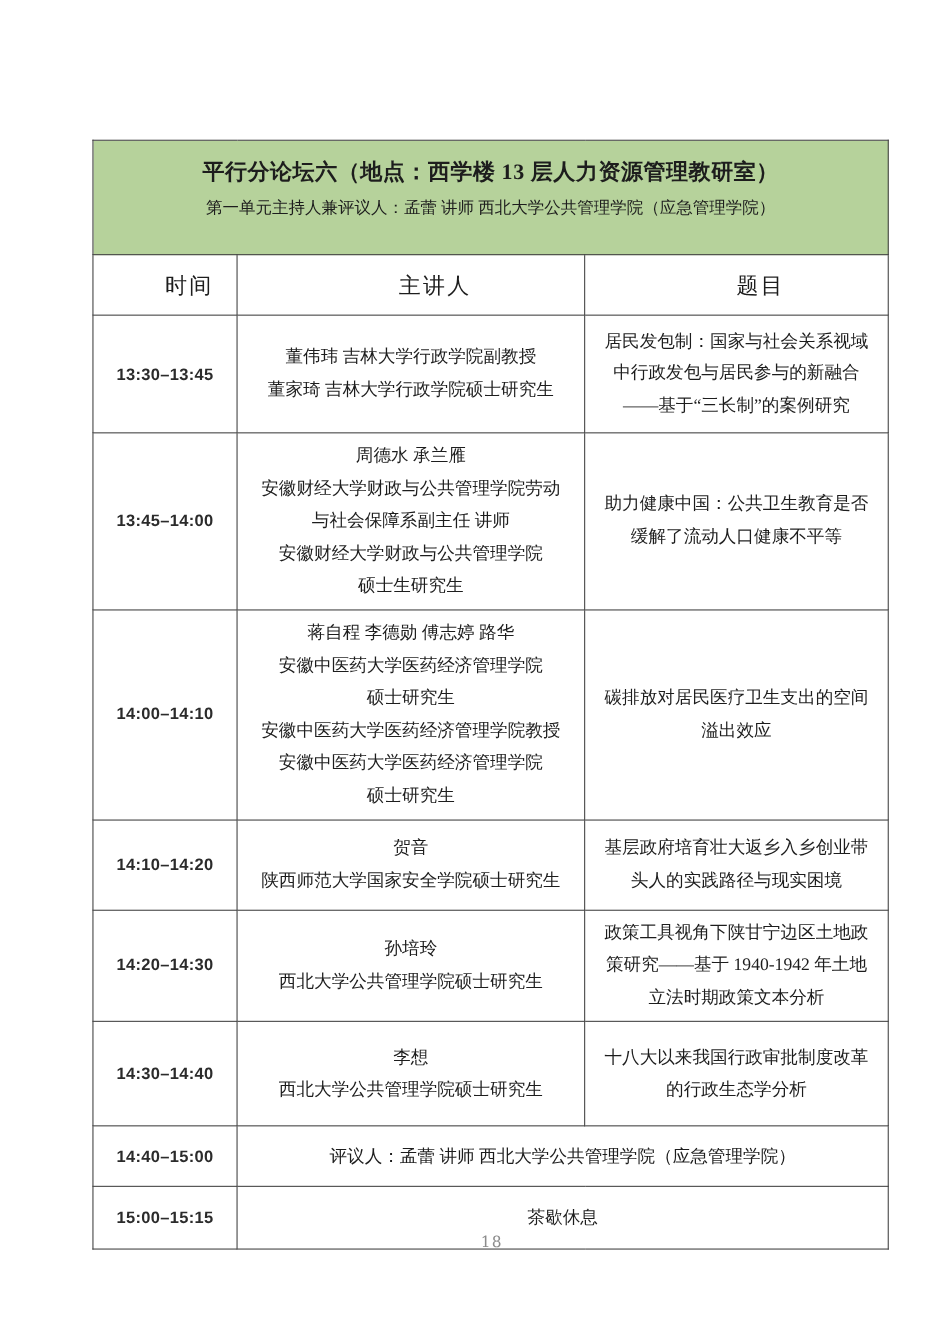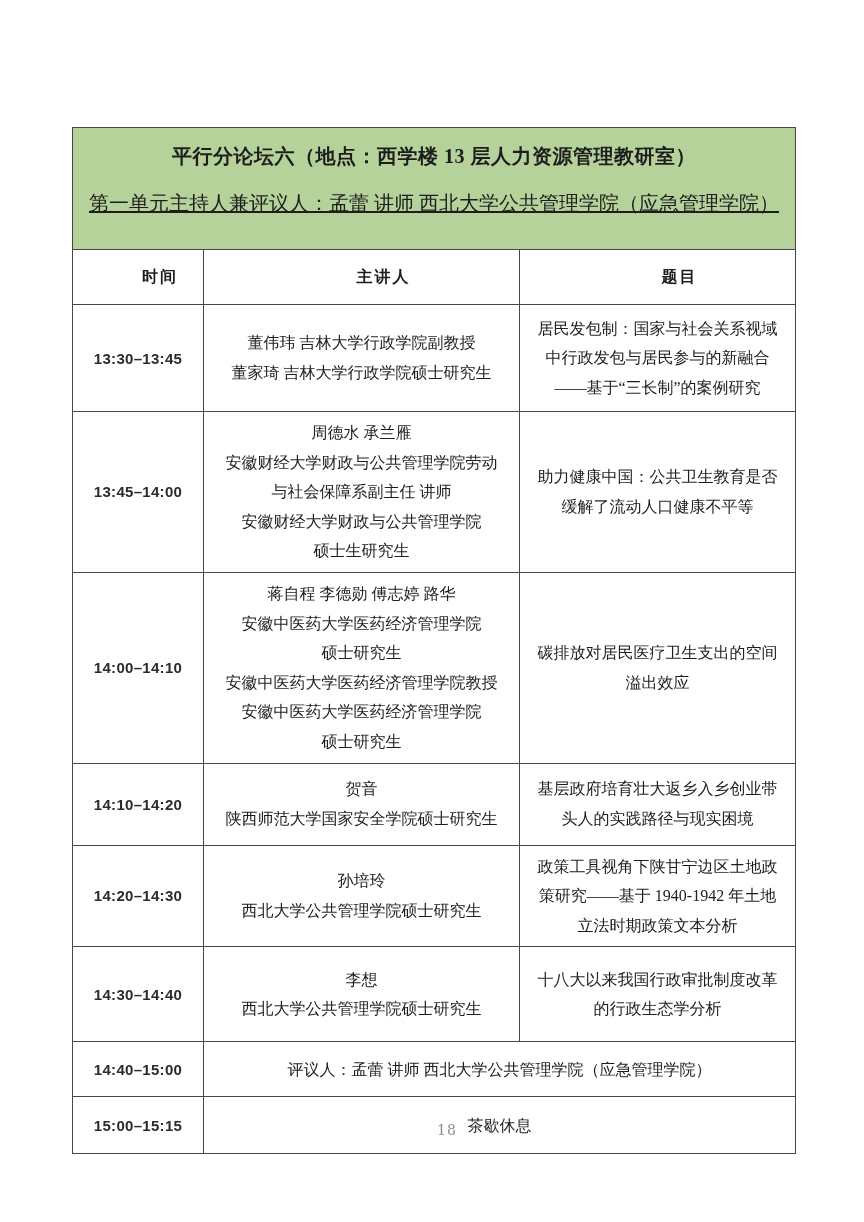--- a/index.html
+++ b/index.html
@@ -8,21 +8,21 @@
     background: #ffffff;
     position: relative;
     font-family: "Liberation Serif", "DejaVu Serif", serif;
     color: #1d1d1d;
     overflow: hidden;
   }
   .page { position: absolute; inset: 0; }
 
   table.schedule {
     position: absolute;
-    left: 72px;
+    left: 84px;
     top: 127px;
     width: 723px;
     border-collapse: collapse;
     table-layout: fixed;
   }
   col.c-time    { width: 131px; }
   col.c-speaker { width: 316px; }
   col.c-title   { width: 276px; }
 
   td, th {
@@ -36,29 +36,28 @@
     height: 101px;
     padding: 15px 10px 32px 10px;
     vertical-align: top;
   }
   .banner-title {
     font-size: 20px;
     font-weight: bold;
     letter-spacing: 0.5px;
   }
   .banner-subtitle {
-    font-size: 20px;
-    margin-top: 20px;
-    text-decoration: underline;
+    font-size: 15px;
+    margin-top: 10px;
   }
 
   tr.head-row th {
     height: 55px;
-    font-size: 16px;
-    font-weight: bold;
+    font-size: 20px;
+    font-weight: normal;
     letter-spacing: 2px;
     padding-left: 44px;
   }
 
   td.time {
     font-family: "Liberation Sans", "DejaVu Sans", sans-serif;
     font-size: 15px;
     color: #2b2b2b;
     letter-spacing: 0.3px;
     font-weight: bold;

